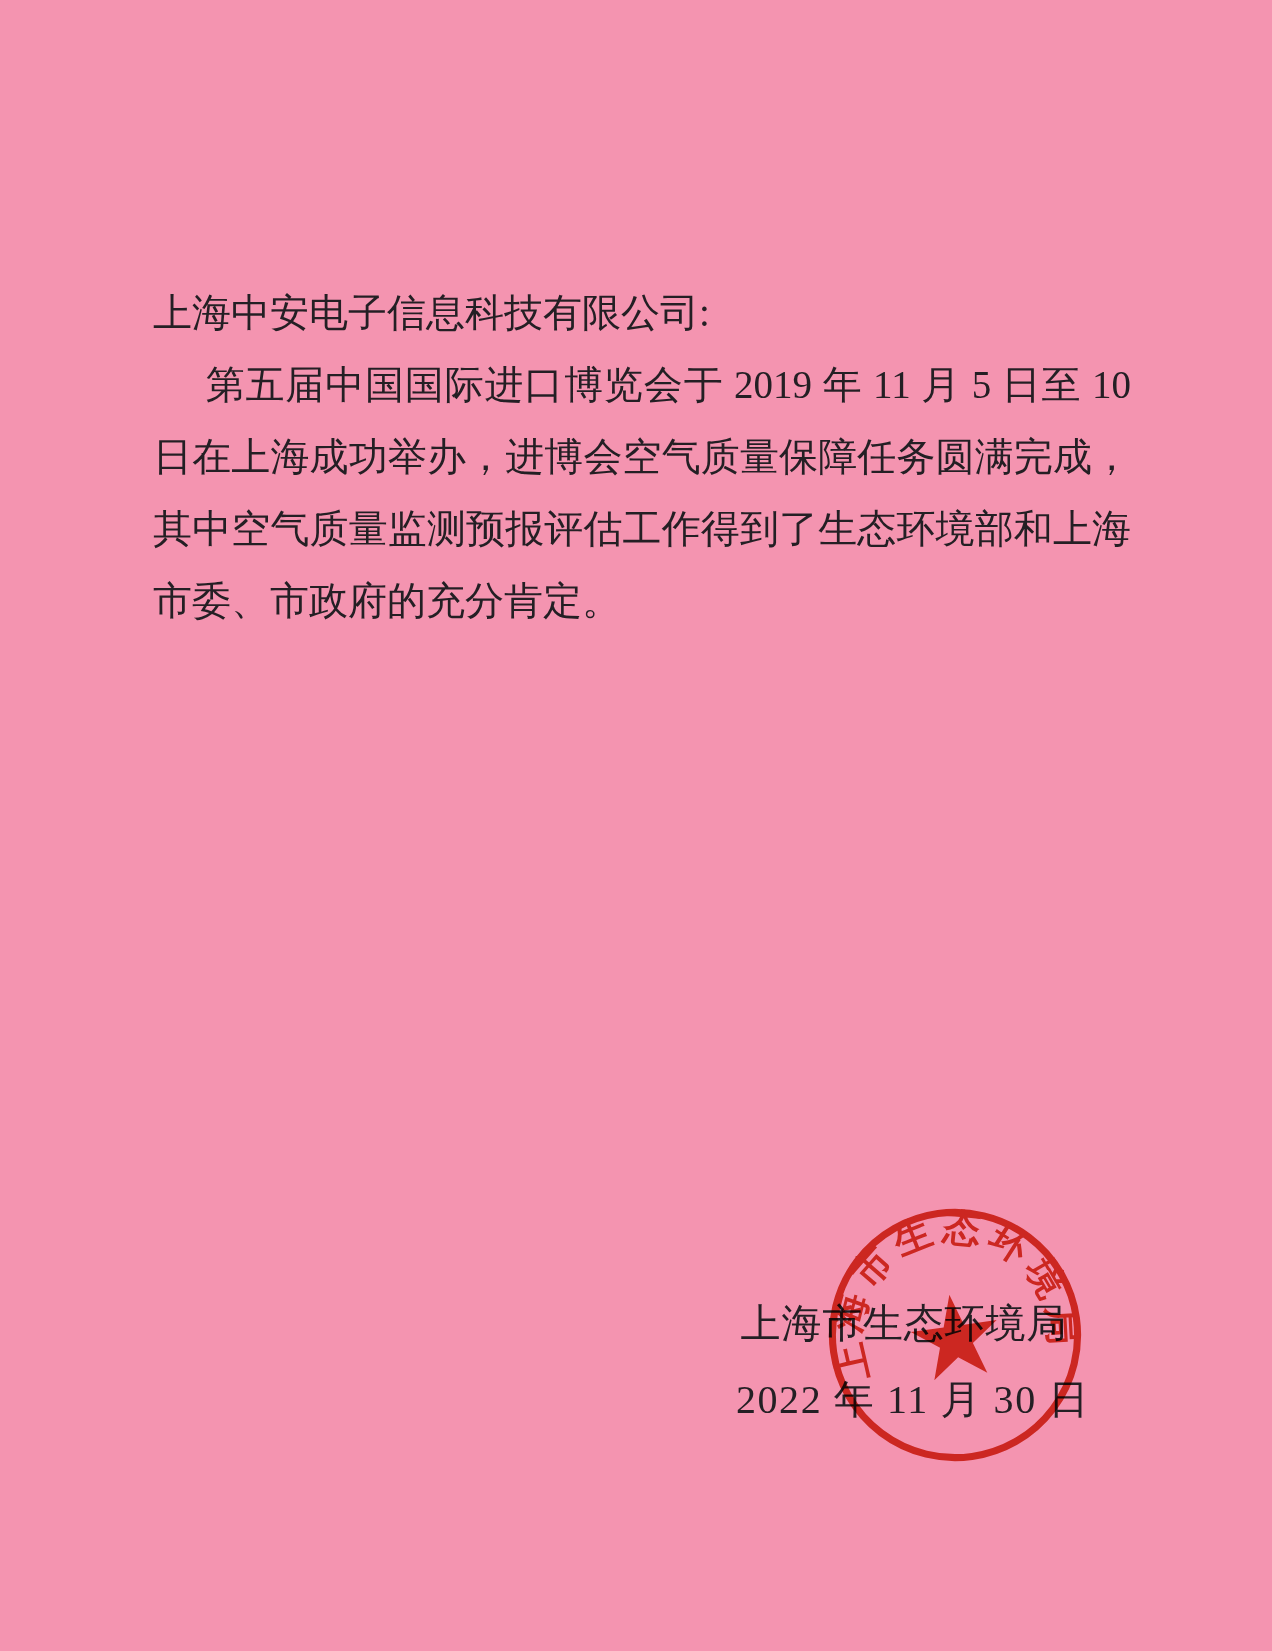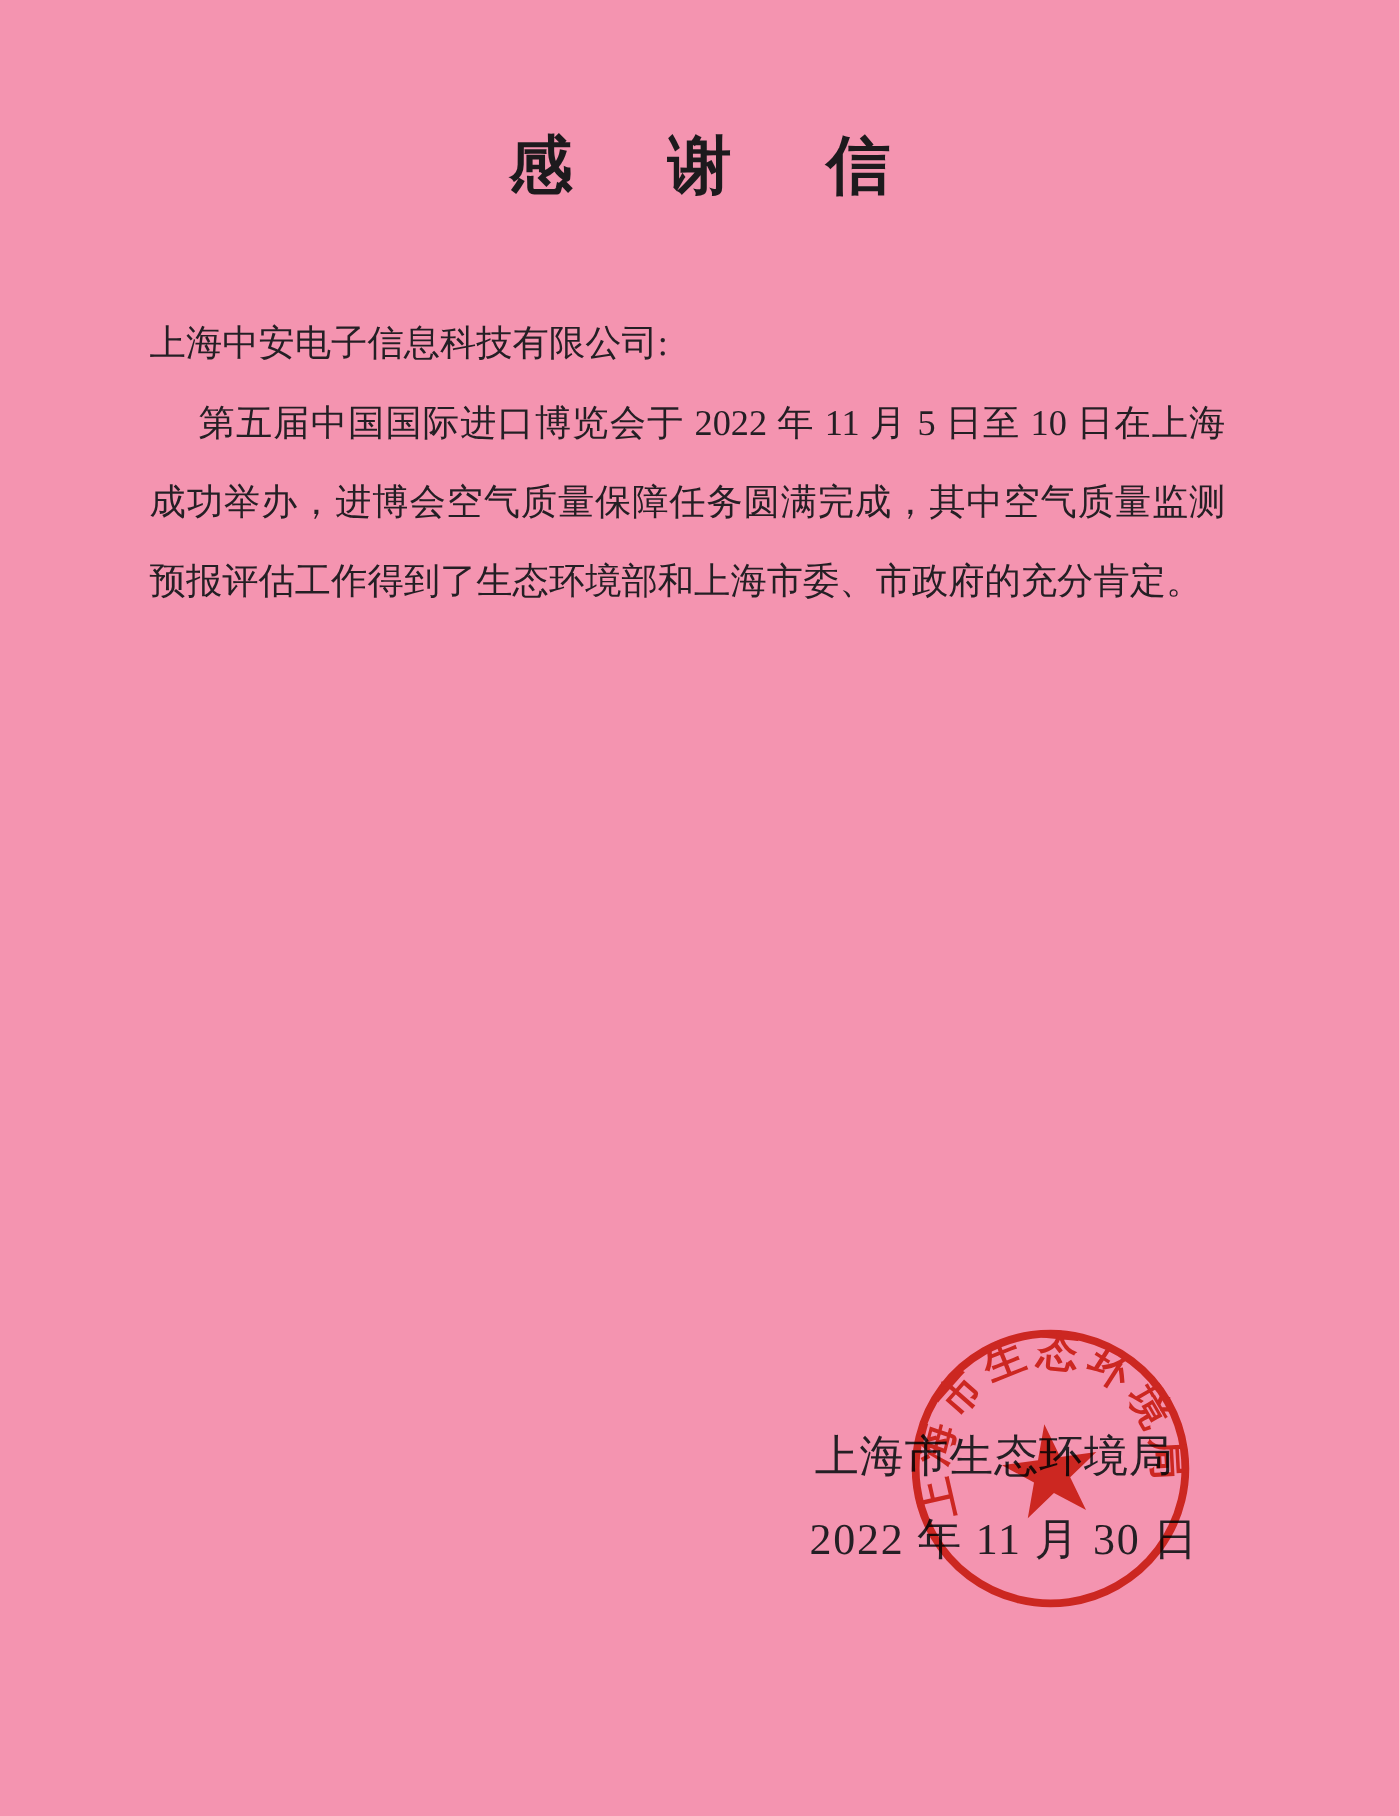--- a/index.html
+++ b/index.html
@@ -24,24 +24,24 @@
     font-size: 58px;
     font-weight: bold;
     letter-spacing: 0.62em;
     padding-left: 0.62em; 
     box-sizing: border-box;
     color: #1d1a1d;
     white-space: nowrap;
   }
   .letter-body {
     position: absolute;
-    left: 136px;
+    left: 153px;
     top: 277px;
     width: 978px;
-    font-size: 33px;
+    font-size: 39px;
     line-height: 72px;
     text-align: justify;
     text-justify: inter-ideograph;
   }
   .letter-body p {
     margin: 0;
   }
   .letter-body p.indent {
     text-indent: 1.35em;
   }
@@ -74,25 +74,24 @@
   .seal text {
     font-family: "Liberation Serif", "DejaVu Serif", serif;
     font-weight: bold;
   }
 </style>
 </head>
 <body>
 
 <div class="page">
 
-  <div class="letter-title">感 谢 信</div>
 
   <div class="letter-body">
     <p>上海中安电子信息科技有限公司:</p>
-    <p class="indent">第五届中国国际进口博览会于 2022 年 11 月 5 日至 10 日在上海成功举办，进博会空气质量保障任务圆满完成，其中空气质量监测预报评估工作得到了生态环境部和上海市委、市政府的充分肯定。</p>
+    <p class="indent">第五届中国国际进口博览会于 2019 年 11 月 5 日至 10 日在上海成功举办，进博会空气质量保障任务圆满完成，其中空气质量监测预报评估工作得到了生态环境部和上海市委、市政府的充分肯定。</p>
   </div>
 
   <div class="signature-line">上海市生态环境局</div>
 
   <div class="date-line">2022 年 11 月 30 日</div>
 
   <svg class="seal" viewBox="0 0 306 306">
     <circle cx="153" cy="153" r="121" fill="none" stroke="#d2321e" stroke-width="7"></circle>
     <polygon fill="#d2321e" points="153,113 163.1,144.1 195.8,144.1 169.4,163.3 179.4,194.4 153,175.2 126.6,194.4 136.6,163.3 110.2,144.1 142.9,144.1"></polygon>
     <defs>

